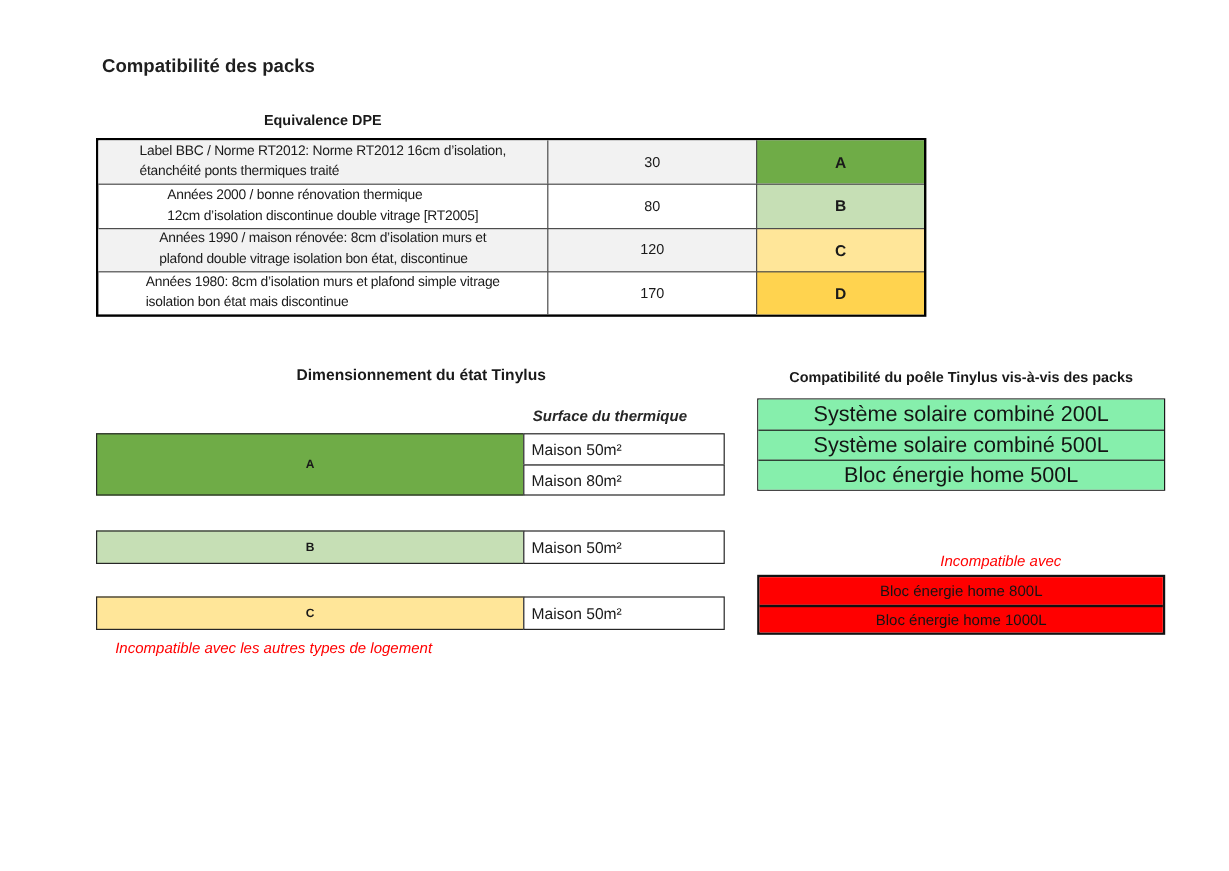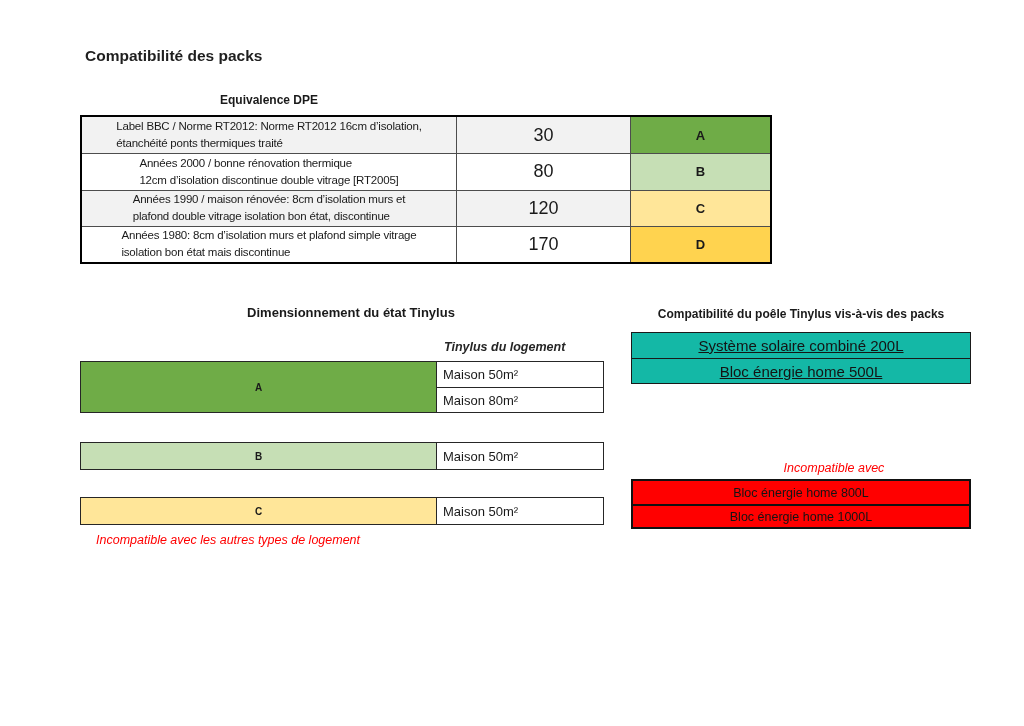--- a/index.html
+++ b/index.html
@@ -10,21 +10,21 @@
 
   .eq-title { position:absolute; left:80px; top:93px; width:378px; text-align:center; font-size:12px; font-weight:bold; }
 
   
   .dpe-table { position:absolute; left:80px; top:115px; width:692px; height:149px;
                border:2px solid #000; display:grid;
                grid-template-columns:374px 174px 140px; grid-template-rows:repeat(4,1fr); }
   .dpe-cell { display:flex; align-items:center; justify-content:center; border-top:1px solid #4d4d4d; }
   .dpe-table .r0 { border-top:none; }
   .dpe-desc { font-size:11.5px; letter-spacing:-0.2px; line-height:17px; text-align:left; white-space:pre-line; padding:0 2px; }
-  .dpe-val  { font-size:18px; border-left:1px solid #4d4d4d;text-align:center; }
+  .dpe-val  { font-size:12px; border-left:1px solid #4d4d4d;text-align:center; }
   .dpe-grade{ font-size:13px; font-weight:bold; border-left:1px solid #4d4d4d; }
   .bg-gray { background:#f2f2f2; }
   .bg-a { background:#6fac47; }
   .bg-b { background:#c6dfb5; }
   .bg-c { background:#ffe699; }
   .bg-d { background:#ffd34f; }
 
   
   .sizing-title { position:absolute; left:98px; top:305px; width:506px; text-align:center; font-size:13px; font-weight:bold; }
   .col-label { position:absolute; top:340px; font-size:12.5px; font-style:italic; font-weight:bold; color:#262626; }
@@ -43,22 +43,22 @@
   .sc-a1 { top:361px; height:27px; }
   .sc-a2 { top:387px; height:26px; }
   .sc-b  { top:442px; height:28px; }
   .sc-c  { top:497px; height:28px; }
 
   .incompat-note { position:absolute; left:84px; top:533px; font-size:12.5px; font-style:italic; color:#ff0000;margin-left:12px; }
 
   
   .compat-title { position:absolute; left:626px; top:307px; width:350px; text-align:center; font-size:12px; font-weight:bold; }
   .packs-table { position:absolute; left:631px; top:332px; width:340px; border:1.5px solid #1a1a1a; }
-  .pack-row { height:25px; background:#14b8a6; display:flex; align-items:center; justify-content:center;
-              font-size:15px; color:#141414; border-top:1px solid #1a1a1a;text-decoration:underline; }
+  .pack-row { height:25px; background:#86efac; display:flex; align-items:center; justify-content:center;
+              font-size:18px; color:#141414; border-top:1px solid #1a1a1a; }
   .pack-row:first-child { border-top:none; }
   .incompat-label { position:absolute; left:664px; top:461px; width:340px; text-align:center;
                     font-size:12.5px; font-style:italic; color:#ff0000; }
   .red-table { position:absolute; left:631px; top:479px; width:340px; border:2px solid #111; }
   .red-row { height:23px; background:#ff0000; display:flex; align-items:center; justify-content:center;
              font-size:12.5px; color:#141414; border-top:2px solid #111; }
   .red-row:first-child { border-top:none; }
 </style>
 </head>
 <body>
@@ -86,21 +86,21 @@
     <div class="dpe-cell dpe-grade bg-c">C</div>
 
     <div class="dpe-cell dpe-desc">Années 1980: 8cm d’isolation murs et plafond simple vitrage
 isolation bon état mais discontinue</div>
     <div class="dpe-cell dpe-val">170</div>
     <div class="dpe-cell dpe-grade bg-d">D</div>
   </div>
 
   <div class="sizing-title">Dimensionnement du état Tinylus</div>
   <div class="col-label left">DPE du logement</div>
-  <div class="col-label right">Tinylus du logement</div>
+  <div class="col-label right">Surface du thermique</div>
 
   <div class="grade-block blk-a bg-a">
     <span class="letter">A</span>
   </div>
   <div class="surface-cell sc-a1">Maison 50m²</div>
   <div class="surface-cell sc-a2">Maison 80m²</div>
 
   <div class="grade-block blk-b bg-b">
     <span class="letter">B</span>
   </div>
@@ -110,20 +110,21 @@
     <span class="letter">C</span>
   </div>
   <div class="surface-cell sc-c">Maison 50m²</div>
 
   <div class="incompat-note">Incompatible avec les autres types de logement</div>
 
   <div class="compat-title">Compatibilité du poêle Tinylus vis-à-vis des packs</div>
 
   <div class="packs-table">
     <div class="pack-row">Système solaire combiné 200L</div>
+    <div class="pack-row">Système solaire combiné 500L</div>
     <div class="pack-row">Bloc énergie home 500L</div>
   </div>
 
   <div class="incompat-label">Incompatible avec</div>
 
   <div class="red-table">
     <div class="red-row">Bloc énergie home 800L</div>
     <div class="red-row">Bloc énergie home 1000L</div>
   </div>
 

